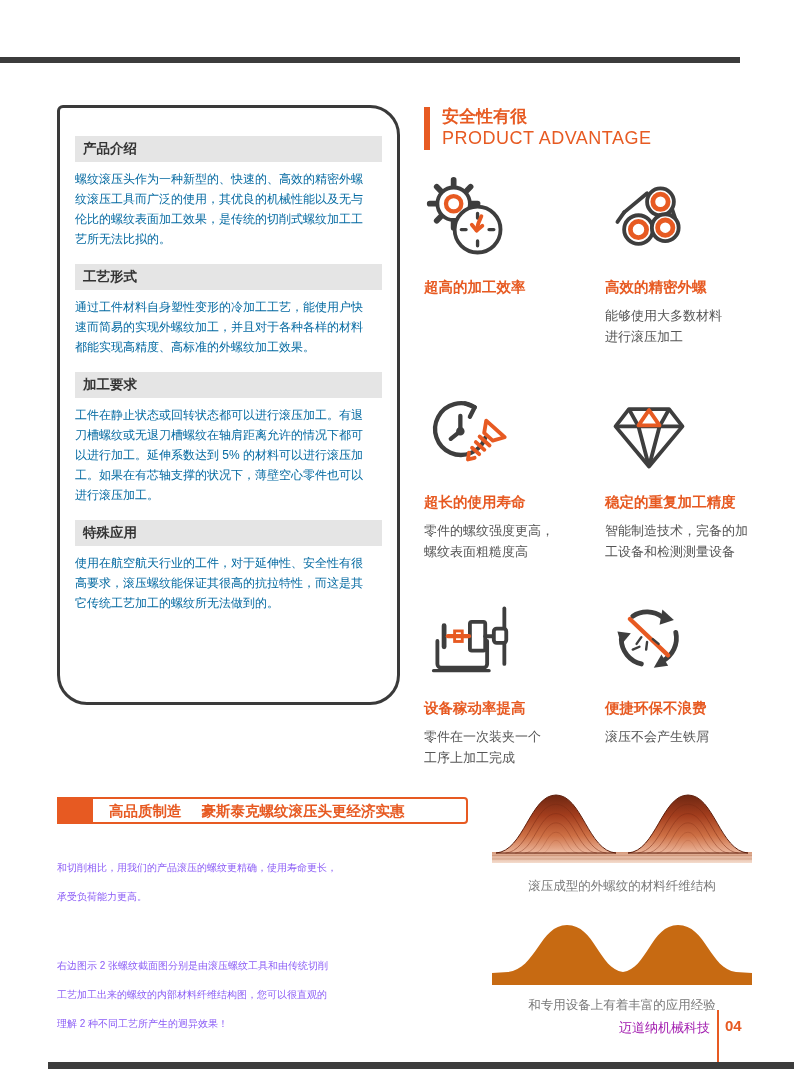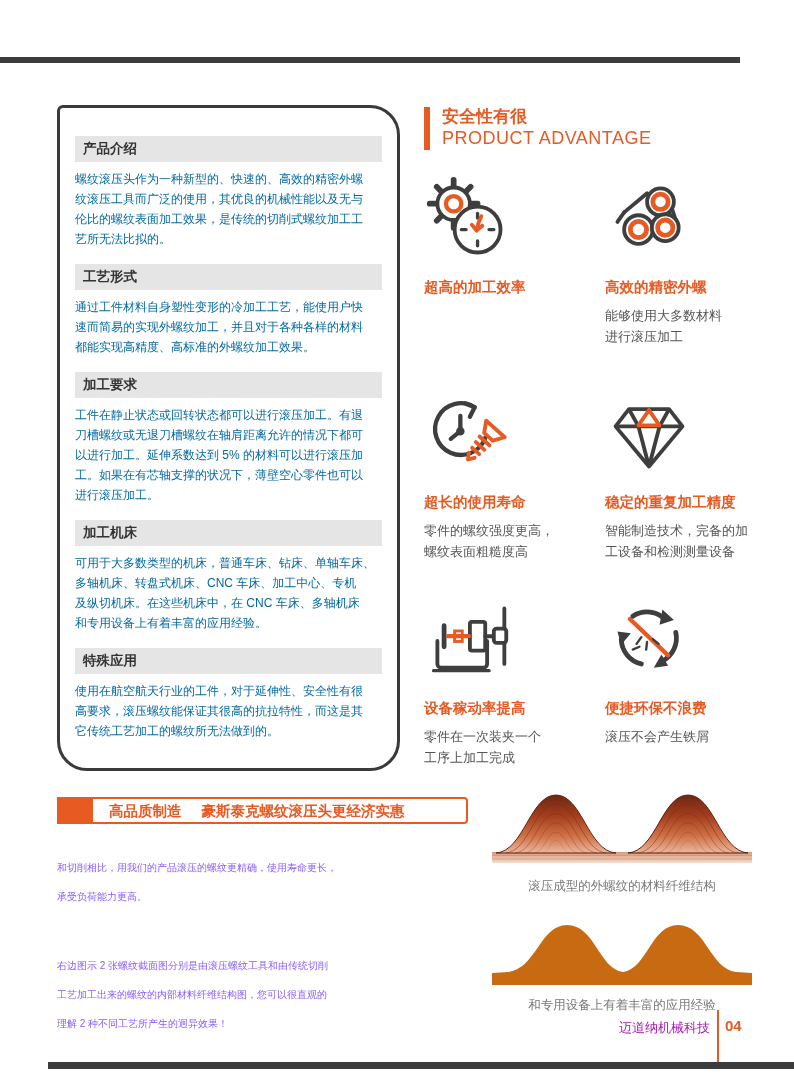--- a/index.html
+++ b/index.html
@@ -72,27 +72,20 @@
 速而简易的实现外螺纹加工，并且对于各种各样的材料
 都能实现高精度、高标准的外螺纹加工效果。</div>
     </div>
     <div class="section">
       <div class="section-title">加工要求</div>
       <div class="section-body">工件在静止状态或回转状态都可以进行滚压加工。有退
 刀槽螺纹或无退刀槽螺纹在轴肩距离允许的情况下都可
 以进行加工。延伸系数达到 5% 的材料可以进行滚压加
 工。如果在有芯轴支撑的状况下，薄壁空心零件也可以
 进行滚压加工。</div>
-    </div>
-    <div class="section">
-      <div class="section-title">加工机床</div>
-      <div class="section-body">可用于大多数类型的机床，普通车床、钻床、单轴车床、
-多轴机床、转盘式机床、CNC 车床、加工中心、专机
-及纵切机床。在这些机床中，在 CNC 车床、多轴机床
-和专用设备上有着丰富的应用经验。</div>
     </div>
     <div class="section">
       <div class="section-title">特殊应用</div>
       <div class="section-body">使用在航空航天行业的工件，对于延伸性、安全性有很
 高要求，滚压螺纹能保证其很高的抗拉特性，而这是其
 它传统工艺加工的螺纹所无法做到的。</div>
     </div>
   </div>
 
   <div class="advantages">

